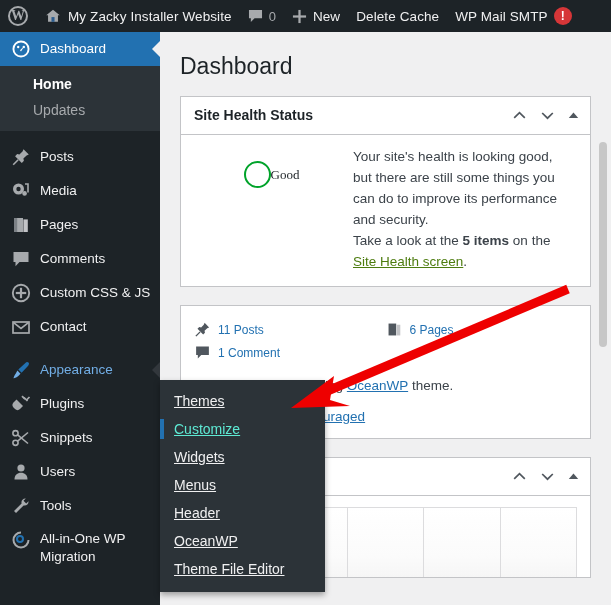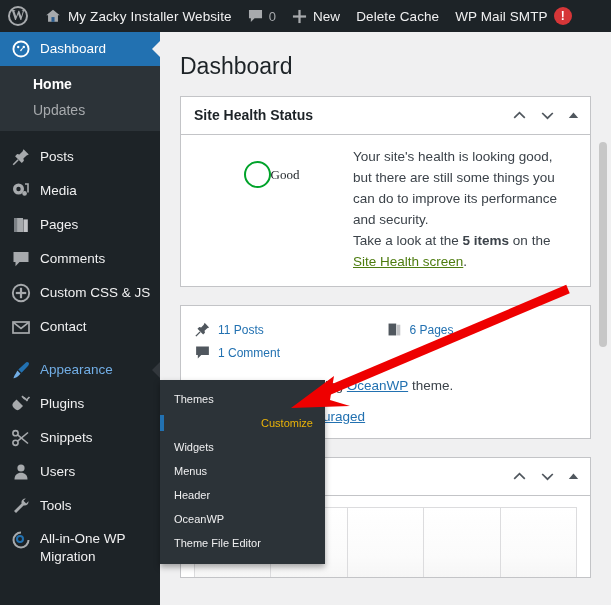--- a/index.html
+++ b/index.html
@@ -107,25 +107,26 @@
     left: 160px; top: 380px;
     width: 165px;
     background: #2c3338;
     padding: 7px 0 9px 0;
     z-index: 250;
     box-shadow: 0 3px 6px rgba(0,0,0,.35);
   }
   #flyout .fly-item {
     position: relative;
     padding: 6px 12px 6px 14px;
-    font-size: 11px;
+    font-size: 14px;
     color: #f0f0f1;
     white-space: nowrap;
-  }
-  #flyout .fly-item.current { color: #eab308; text-align: right; }
+    text-decoration: underline;
+  }
+  #flyout .fly-item.current { color: #5eead4; }
   #flyout .fly-item.current::before {
     content: ""; position: absolute;
     left: 0; top: 4px; bottom: 4px;
     width: 4px; background: #2271b1;
   }
 
   
   #content {
     position: absolute; top: 32px; left: 160px;
     width: 451px; height: 573px;

